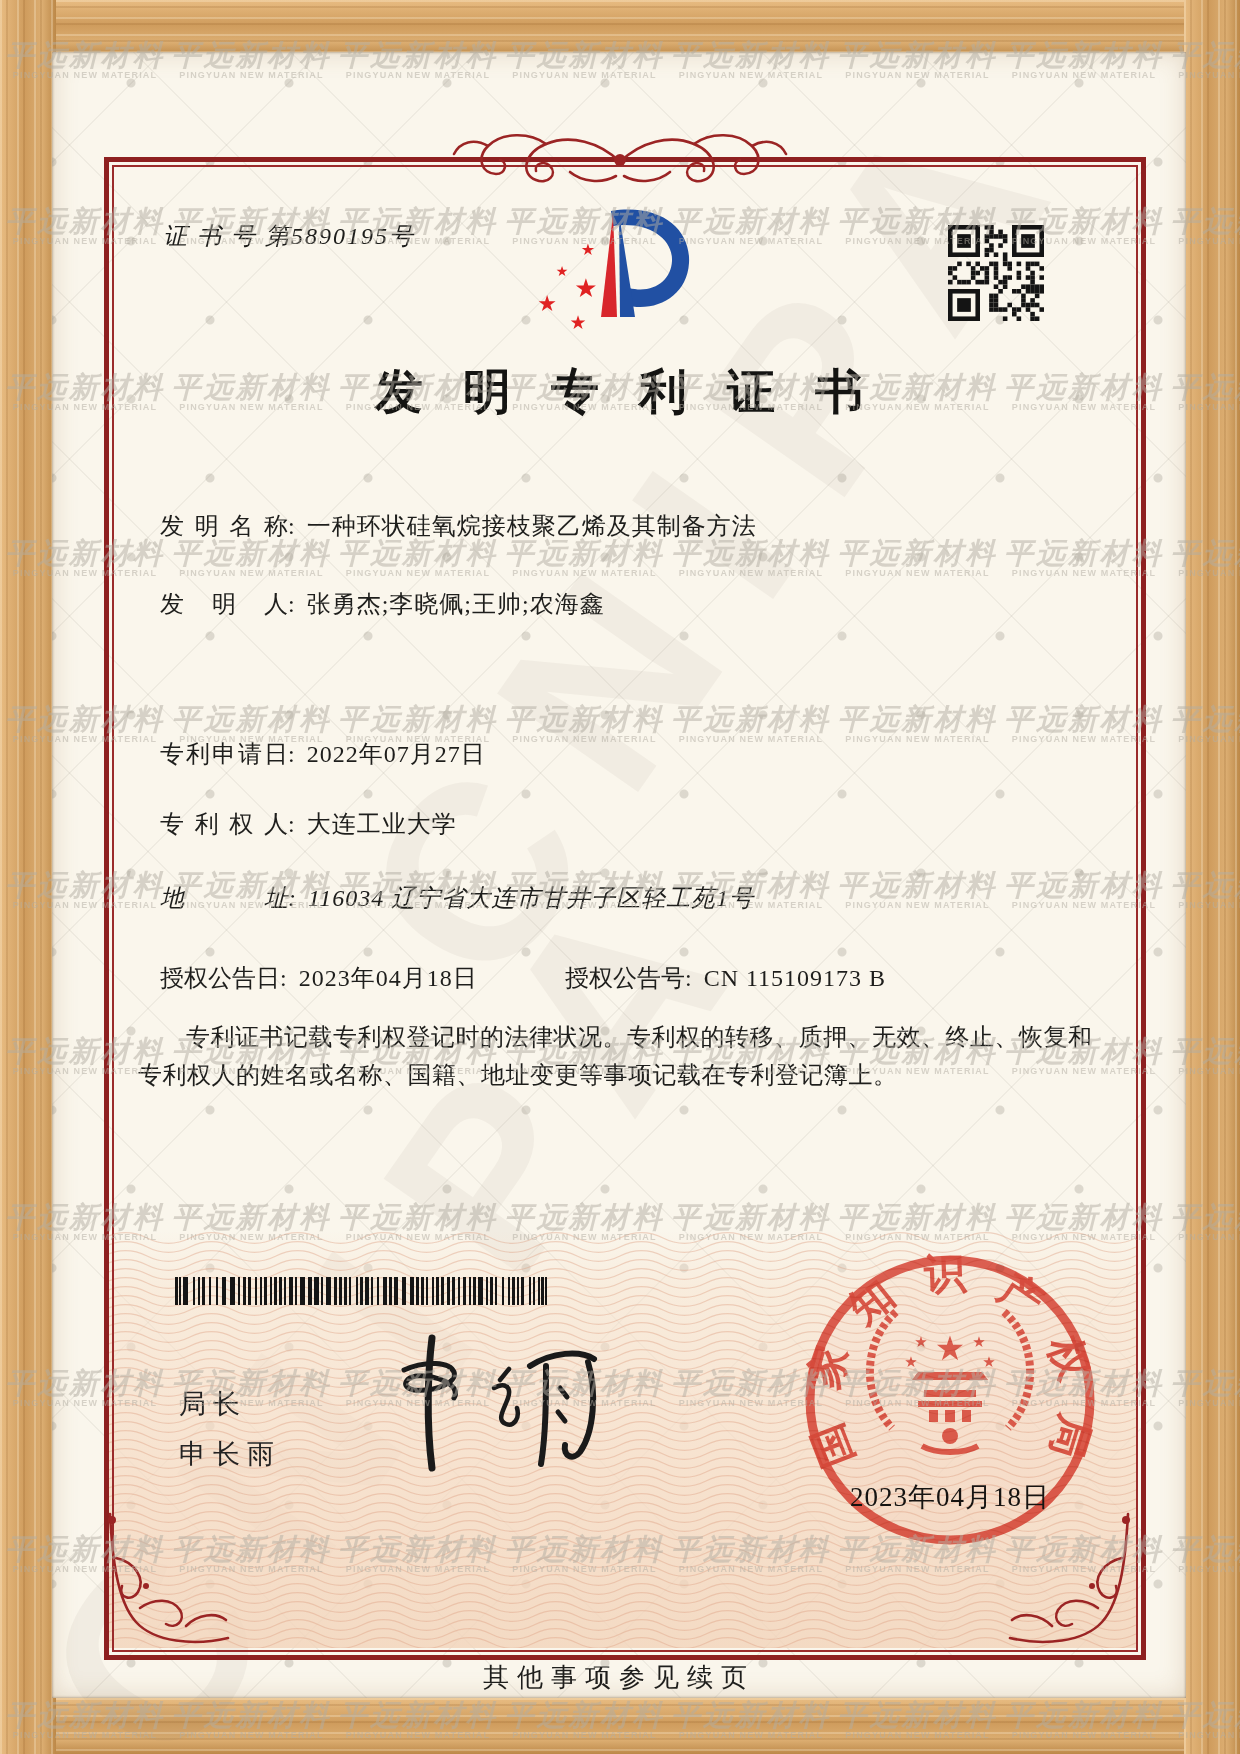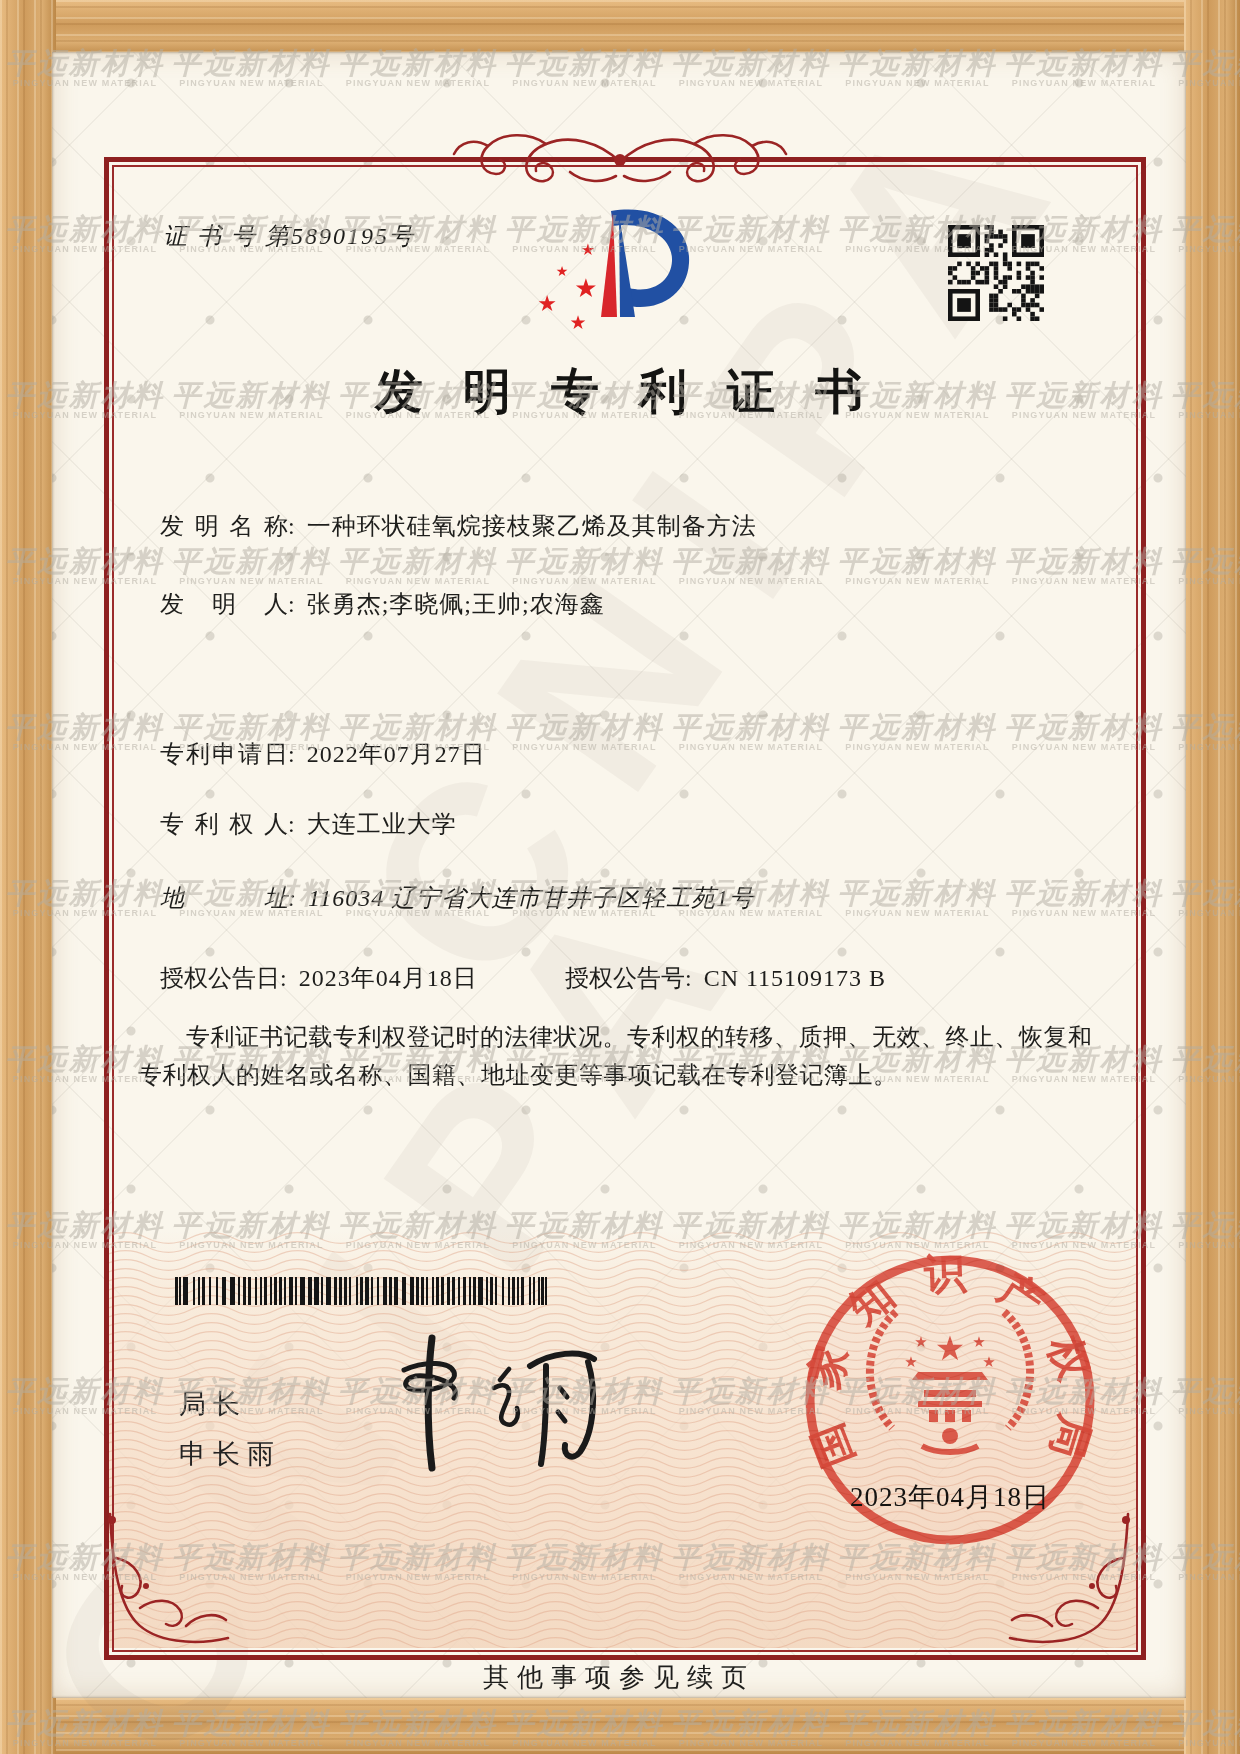--- a/index.html
+++ b/index.html
@@ -58,21 +58,21 @@
   .frow{left:108px;font-size:24px;color:#1e1e1c;white-space:nowrap;}
   .flabel{display:inline-block;width:128px;text-align:justify;text-align-last:justify;vertical-align:top;}
   .fsep{margin-right:12px;}
   .fval{letter-spacing:1px;}
   .paras{left:86px;top:966px;width:960px;font-size:24px;line-height:38px;color:#1e1e1c;z-index:10;position:absolute;}
   .paras p{margin:0;text-indent:2em;letter-spacing:.5px;}
   .signer{font-family:"Liberation Sans","DejaVu Sans",sans-serif;font-size:27px;color:#232323;letter-spacing:7px;}
   .pagenum{left:0;top:1554px;width:1134px;text-align:center;font-size:21px;letter-spacing:2px;color:#222;}
   .footnote{left:0;top:1608px;width:1134px;text-align:center;font-size:26px;letter-spacing:8px;color:#1e1e1c;}
   
-  #wm{position:absolute;inset:0;z-index:60;pointer-events:none;margin-top:8px;}
+  #wm{position:absolute;inset:0;z-index:60;pointer-events:none;}
   .wmtile{position:absolute;width:160px;text-align:center;color:#b3aea3;opacity:.5;
     font-family:"Liberation Sans","DejaVu Sans",sans-serif;}
   .wmtile .cn{font-size:29px;font-weight:bold;letter-spacing:3px;font-style:italic;line-height:30px;}
   .wmtile .en{font-size:9px;font-weight:bold;letter-spacing:1.2px;line-height:11px;}
   .seal{mix-blend-mode:multiply;}
 </style>
 </head>
 <body>
 
 <div class="wood h top"></div>

